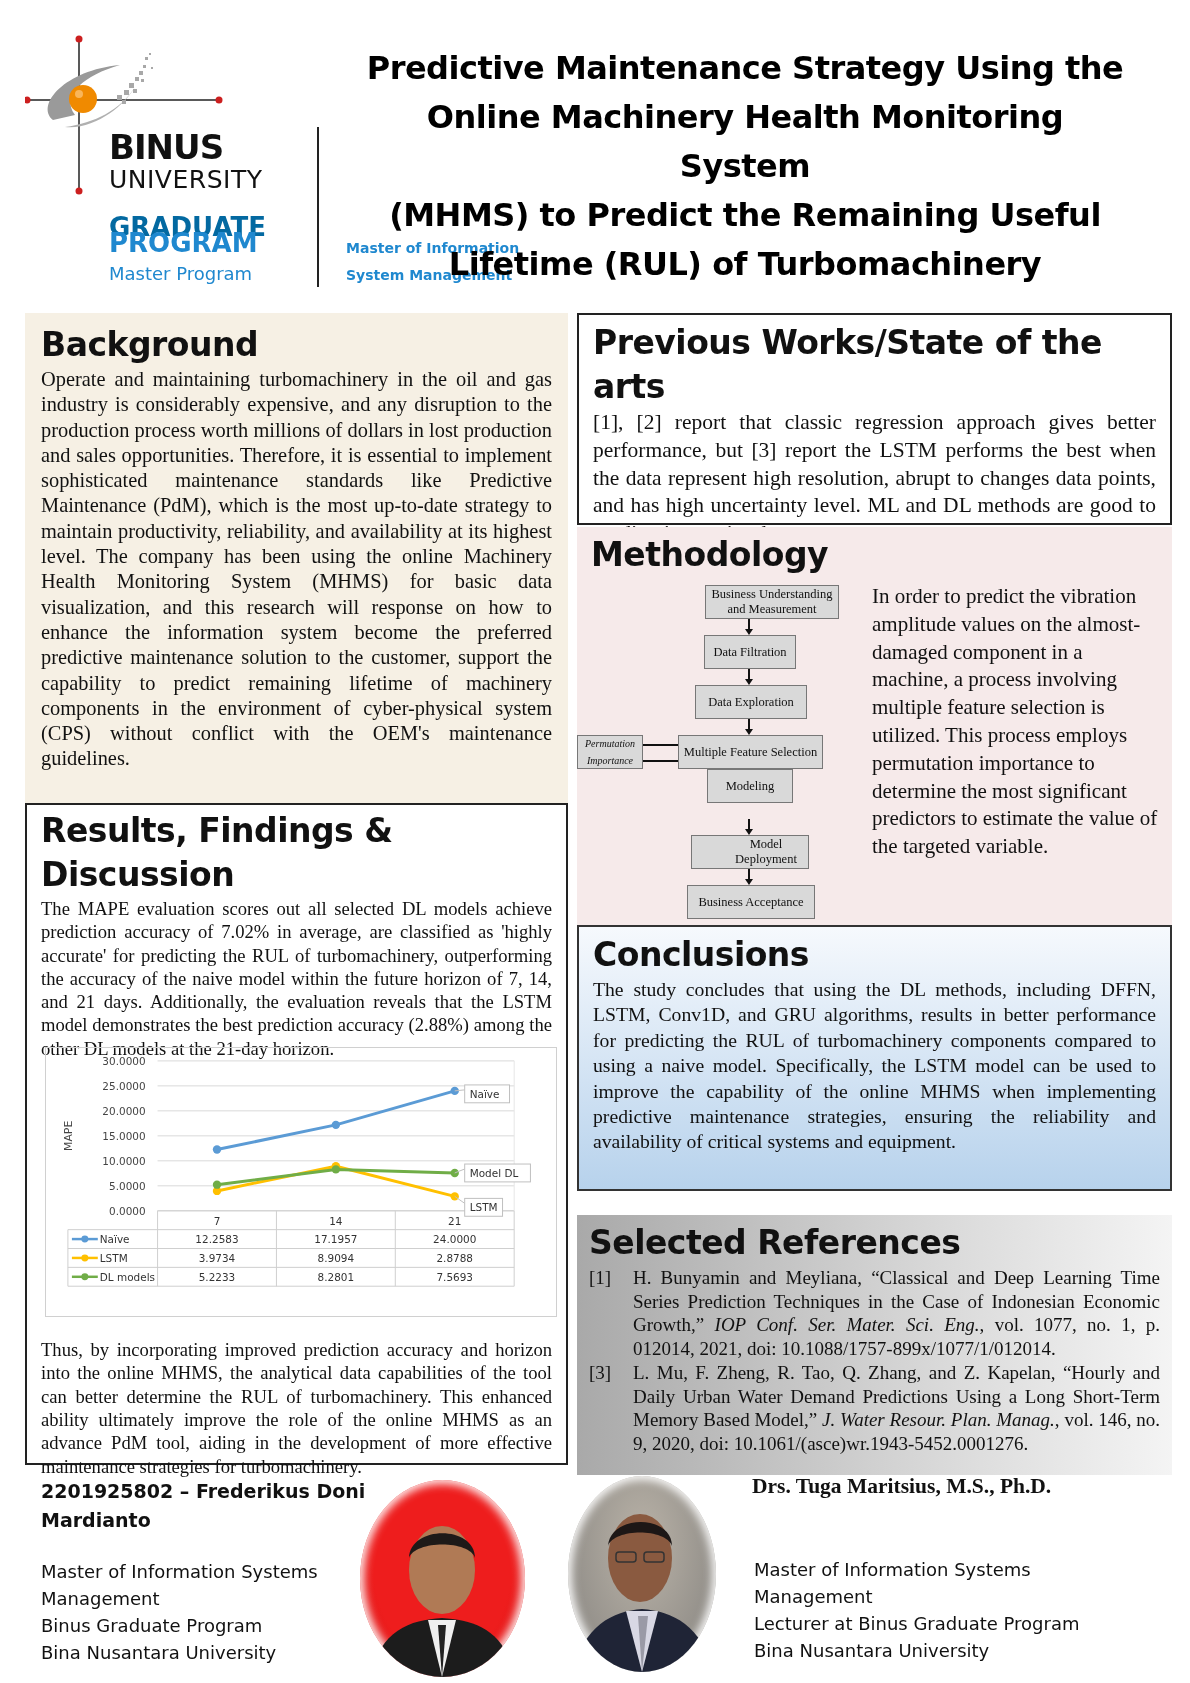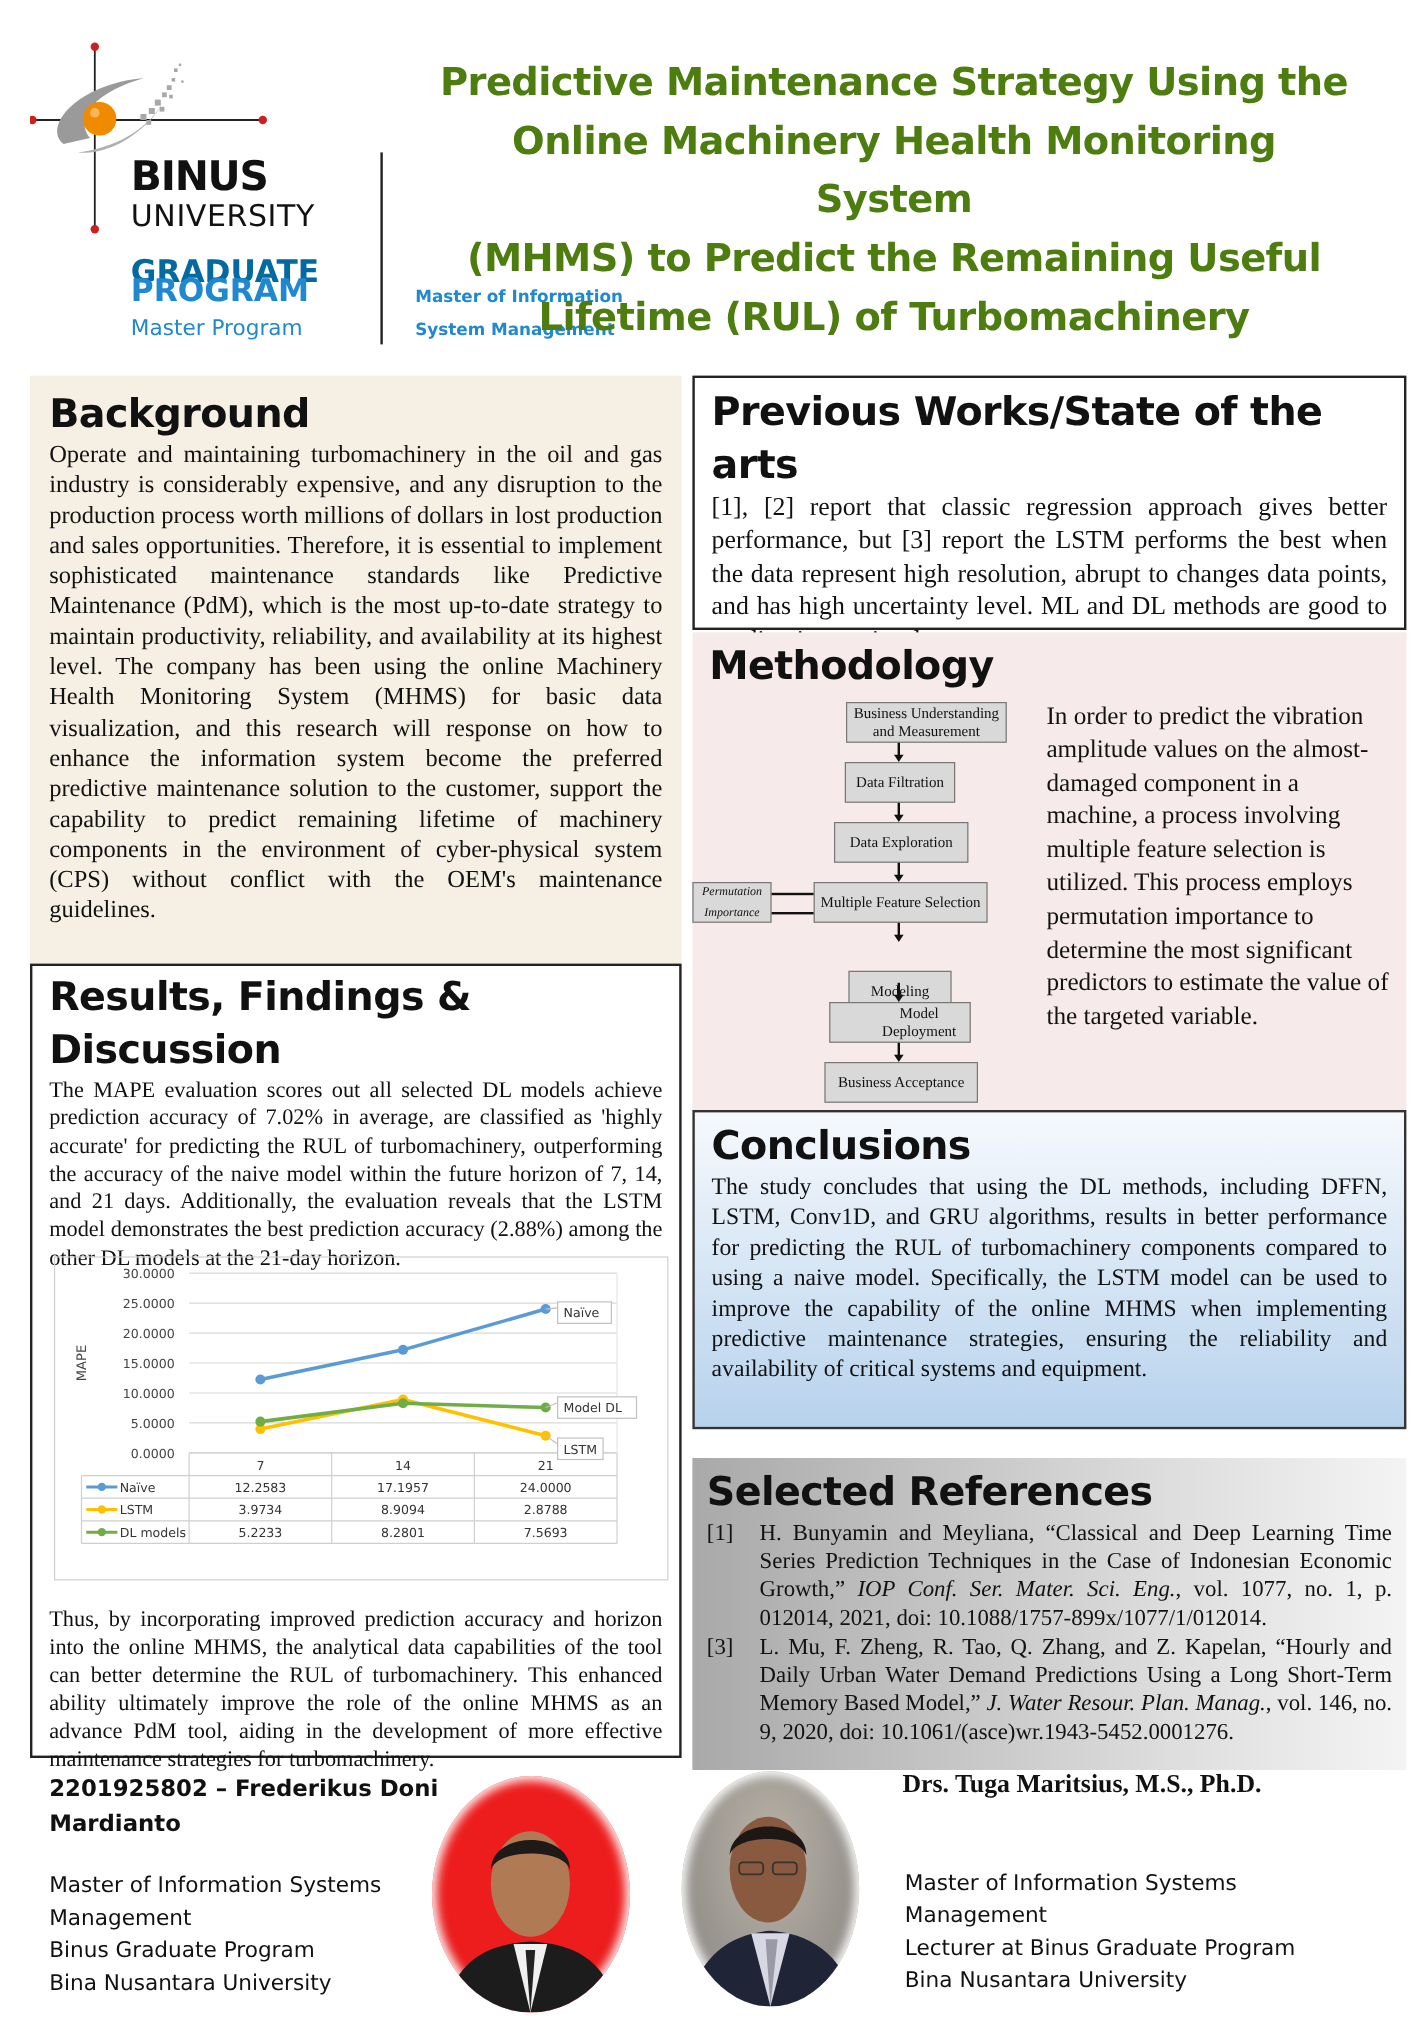--- a/index.html
+++ b/index.html
@@ -9,21 +9,21 @@
 
   
   #logo { left: 25px; top: 35px; width: 275px; height: 255px; }
   .logo-binus { position: absolute; left: 84px; top: 92px; font-family: "DejaVu Sans", sans-serif; font-weight: bold; font-size: 34px; letter-spacing: -1px; color: #111; }
   .logo-univ { position: absolute; left: 84px; top: 130px; font-family: "DejaVu Sans", sans-serif; font-size: 25px; color: #111; letter-spacing: 0.5px; }
   .logo-grad { position: absolute; left: 84px; top: 177px; font-family: "DejaVu Sans", sans-serif; font-weight: bold; font-size: 26px; color: #0369a1; }
   .logo-prog { position: absolute; left: 84px; top: 193px; font-family: "DejaVu Sans", sans-serif; font-weight: bold; font-size: 26px; color: #1f88cf; }
   .logo-master { position: absolute; left: 84px; top: 228px; font-family: "DejaVu Sans", sans-serif; font-weight: normal; font-size: 18px; color: #1f88cf; }
   #header-divider { left: 317px; top: 127px; width: 2px; height: 160px; background: #222; }
   #dept { left: 346px; top: 235px; font-family: "DejaVu Sans", sans-serif; font-weight: bold; font-size: 14px; line-height: 27px; color: #1f88cf; }
-  #title { left: 360px; top: 44px; width: 770px; text-align: center; font-family: "DejaVu Sans", sans-serif; font-weight: bold; font-size: 32px; line-height: 49px; color: #4d7c0f; letter-spacing: -0.5px; }
+  #title { left: 360px; top: 44px; width: 770px; text-align: center; font-family: "DejaVu Sans", sans-serif; font-weight: bold; font-size: 32px; line-height: 49px; color: #000000; letter-spacing: -0.5px; }
 
   
   .panel { position: absolute; padding: 8px 14px; }
   .panel h2 { font-family: "DejaVu Sans", sans-serif; font-weight: bold; font-size: 33px; line-height: 44px; color: #111; letter-spacing: -0.5px; }
   .panel p, .panel .body { font-size: 20.4px; line-height: 25.3px; text-align: justify; }
 
   #background { left: 25px; top: 313px; width: 543px; height: 490px; background: #f6f0e4; padding: 10px 16px; }
   #previous { left: 577px; top: 313px; width: 595px; height: 212px; border: 2px solid #222; background: #fff; padding: 6px 14px; }
   #previous p { font-size: 21.5px; line-height: 27.8px; }
   #methodology { left: 577px; top: 527px; width: 595px; height: 398px; background: #f6eaea; padding: 6px 14px; }
@@ -124,21 +124,21 @@
     <div class="farrow" style="left:171px;top:34px;height:14px;"></div>
     <div class="fbox" style="left:127px;top:50px;width:92px;height:34px;">Data Filtration</div>
     <div class="farrow" style="left:171px;top:84px;height:14px;"></div>
     <div class="fbox" style="left:118px;top:100px;width:112px;height:34px;">Data Exploration</div>
     <div class="farrow" style="left:171px;top:134px;height:14px;"></div>
     <div class="fbox" style="left:101px;top:150px;width:145px;height:34px;">Multiple Feature Selection</div>
     <div class="fbox italic" style="left:0;top:150px;width:66px;height:34px;">Permutation Importance</div>
     <div class="harrow" style="left:66px;top:159px;width:35px;"></div>
     <div class="harrow" style="left:66px;top:175px;width:35px;"></div>
     <div class="farrow" style="left:171px;top:184px;height:14px;"></div>
-    <div class="fbox" style="left:130px;top:184px;width:86px;height:34px;margin-top:40px;">Modeling</div>
+    <div class="fbox" style="left:130px;top:184px;width:86px;height:34px;">Modeling</div>
     <div class="farrow" style="left:171px;top:234px;height:14px;"></div>
     <div class="fbox" style="left:114px;top:250px;width:118px;height:34px;padding-left:32px;">Model Deployment</div>
     <div class="farrow" style="left:171px;top:284px;height:14px;"></div>
     <div class="fbox" style="left:110px;top:300px;width:128px;height:34px;">Business Acceptance</div>
   </div>
   <div id="meth-text">In order to predict the vibration amplitude values on the almost-damaged component in a machine, a process involving multiple feature selection is utilized. This process employs permutation importance to determine the most significant predictors to estimate the value of the targeted variable.</div>
 </section>
 
 <section id="results" class="panel">
   <h2>Results, Findings &amp; Discussion</h2>

